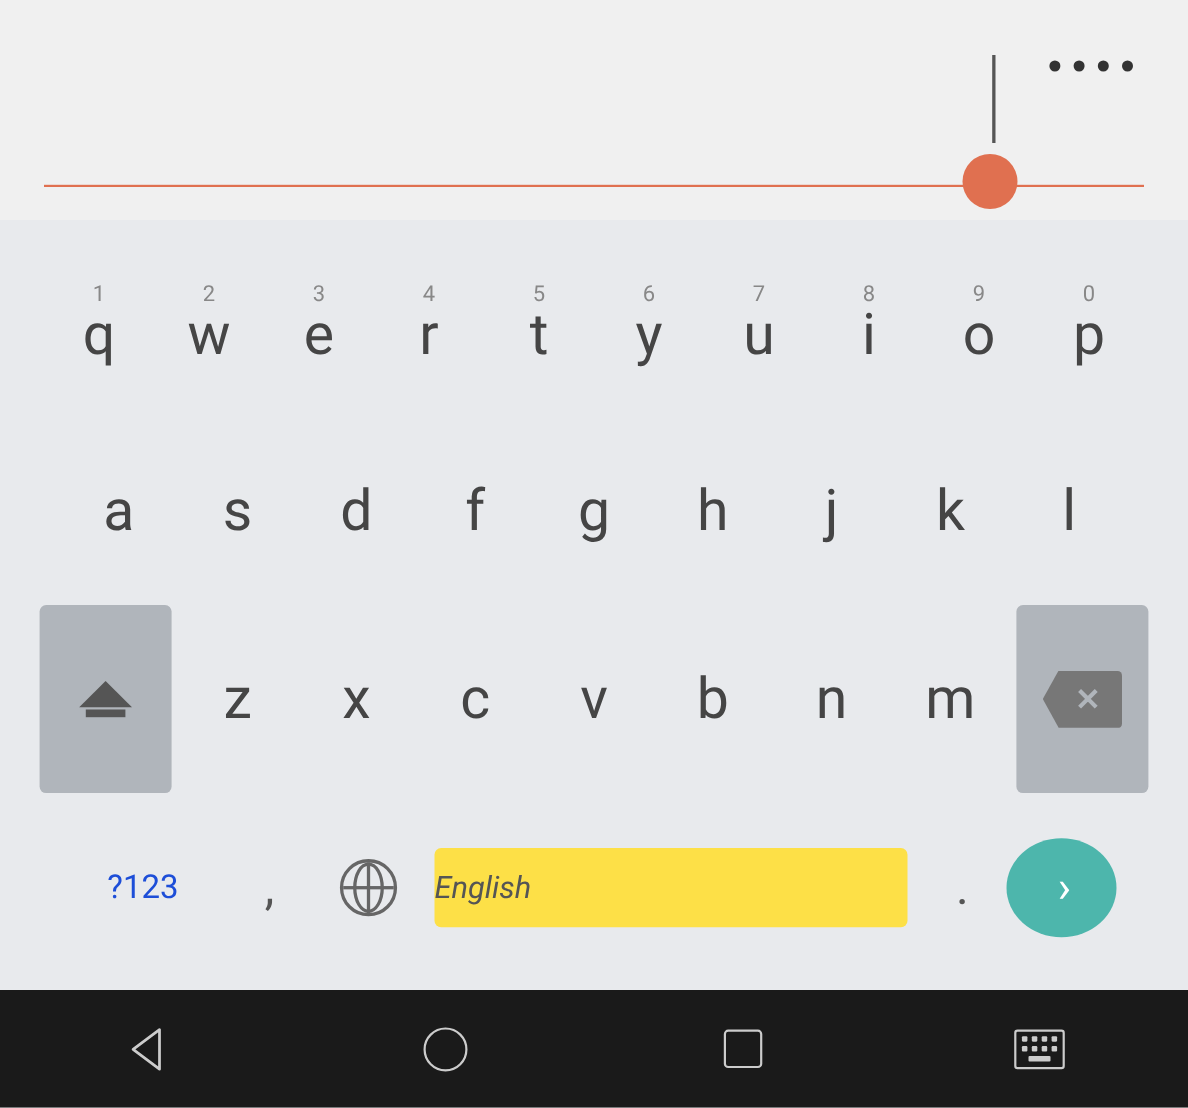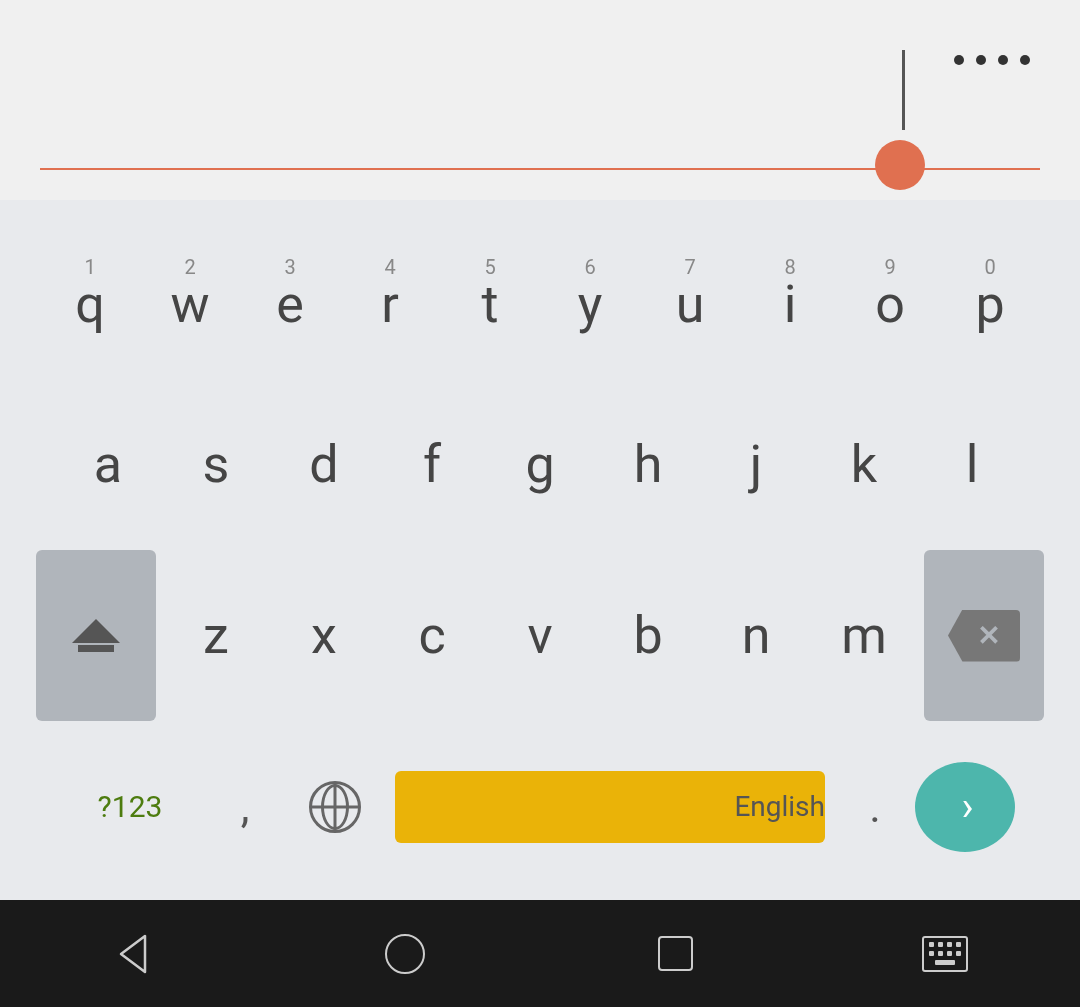--- a/index.html
+++ b/index.html
@@ -170,21 +170,21 @@
       color: #b0b5bb;
       font-size: 28px;
       font-weight: bold;
       margin-left: 10px;
     }
 
     
     .key-num {
       width: 150px;
       font-size: 30px;
-      color: #4d7c0f;
+      color: #1d4ed8;
       display: flex;
       align-items: center;
       justify-content: center;
     }
 
     .key-comma {
       width: 80px;
       font-size: 44px;
       color: #555;
       display: flex;
@@ -235,29 +235,30 @@
       width: 28px;
       height: 46px;
       border: 3px solid #666;
       border-radius: 50%;
       background: transparent;
     }
 
     .key-space {
       flex: 1;
       max-width: 430px;
-      background: #eab308;
+      background: #fde047;
       border-radius: 6px;
       height: 72px;
       display: flex;
-      align-items: flex-end;
+      align-items: flex-start;
       justify-content: center;
       font-size: 28px;
       color: #555;
       margin: 0 10px;
+      font-style: italic;
     }
 
     .key-period {
       width: 80px;
       font-size: 44px;
       color: #555;
       display: flex;
       align-items: center;
       justify-content: center;
     }

